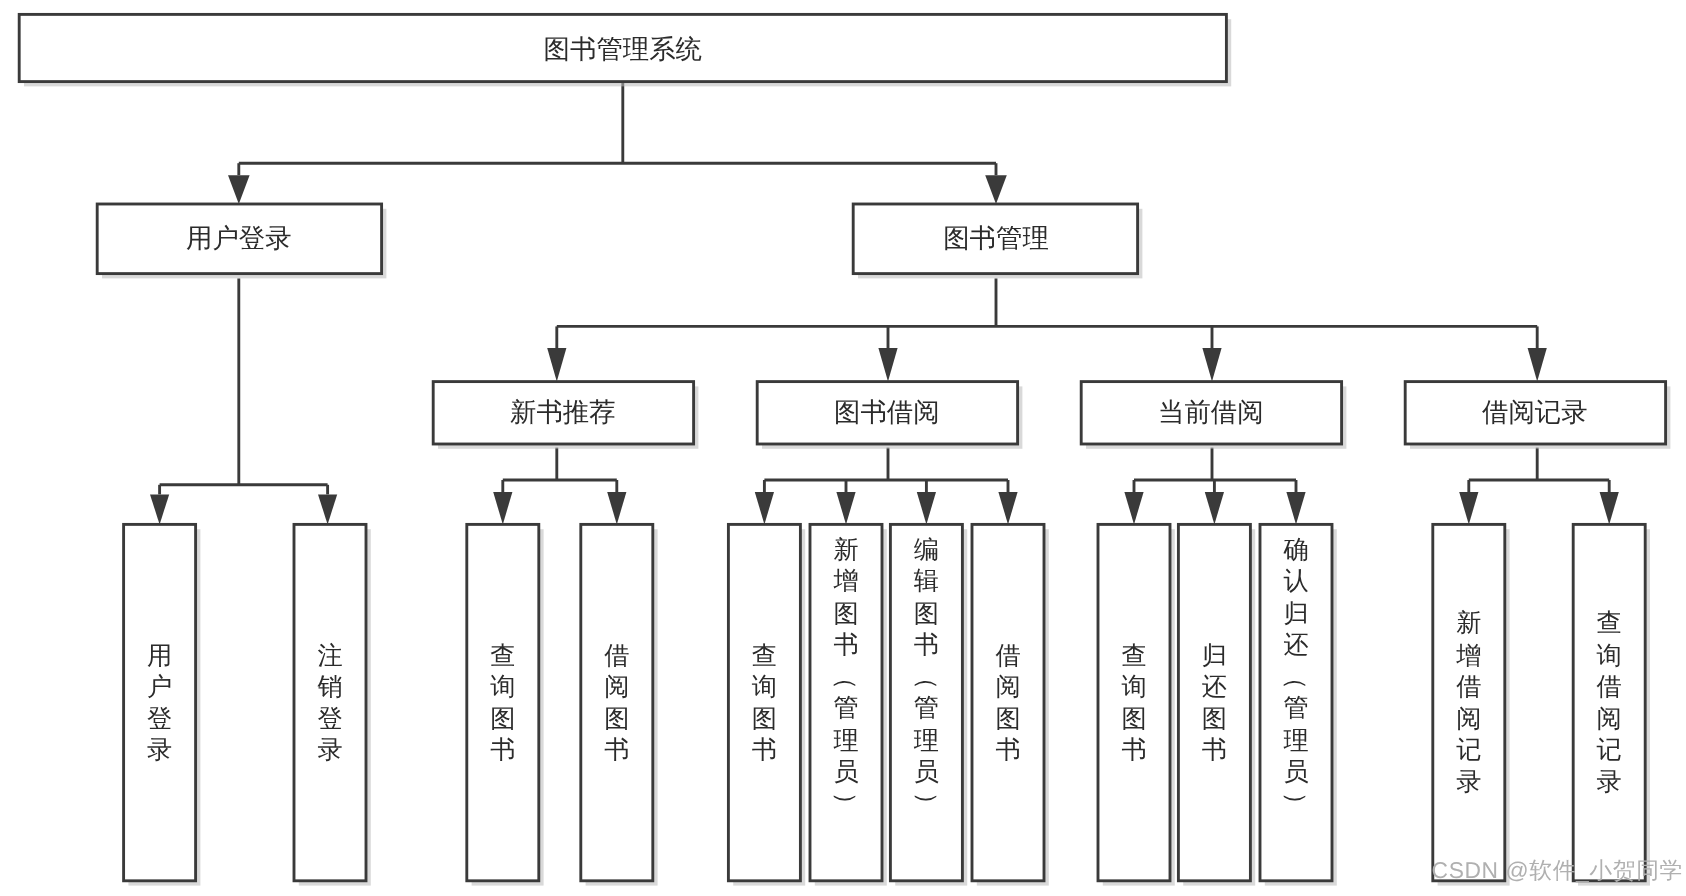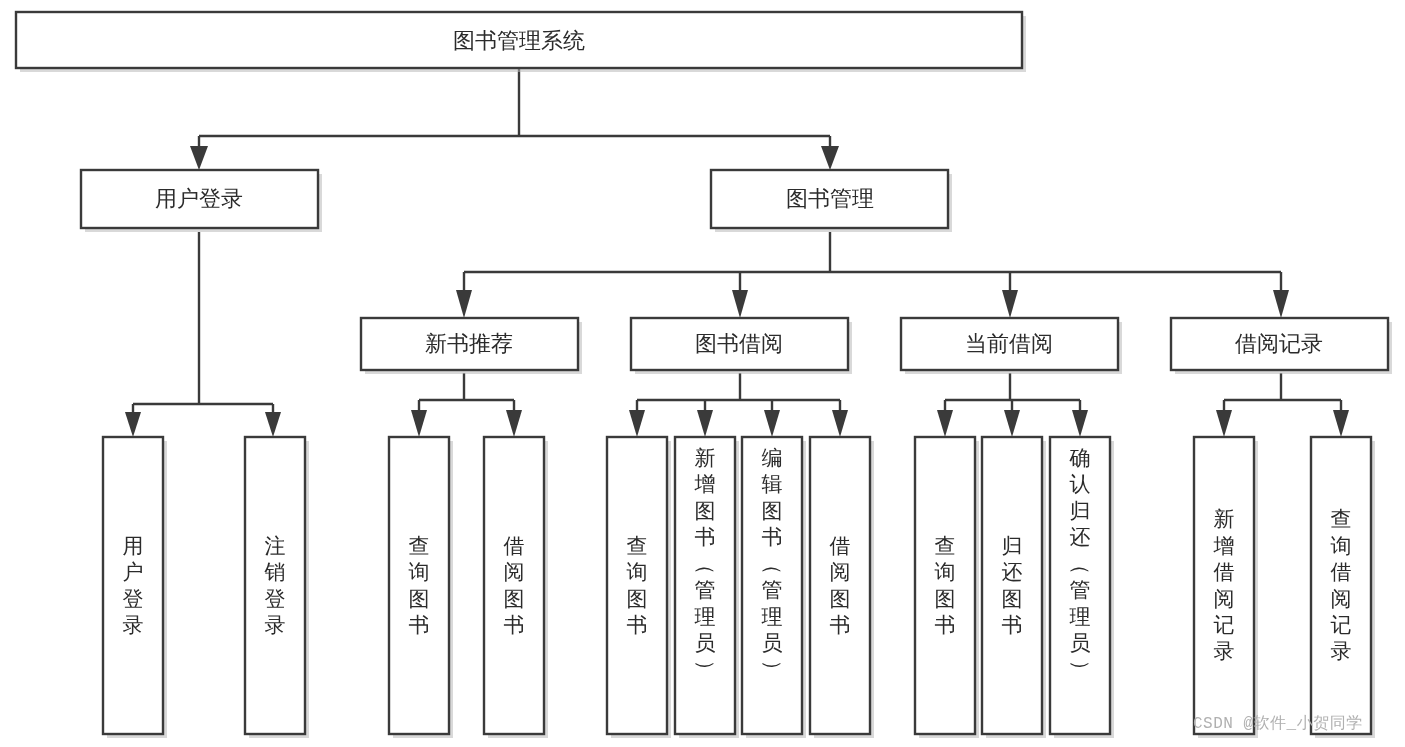--- a/index.html
+++ b/index.html
@@ -64,22 +64,22 @@
     display: flex;
     flex-direction: column;
     align-items: center;
     justify-content: flex-start;
   }
   .vert-label span {
     display: block;
   }
   .watermark {
     position: absolute;
-    font-family: Liberation Mono, monospace;
-    font-size: 16px;
+    font-family: Liberation Sans, sans-serif;
+    font-size: 19px;
     color: #b0b0b0;
     letter-spacing: 0.5px;
     white-space: nowrap;
     pointer-events: none;
     text-align: right;
   }
 </style>
 </head>
 <body>
 

